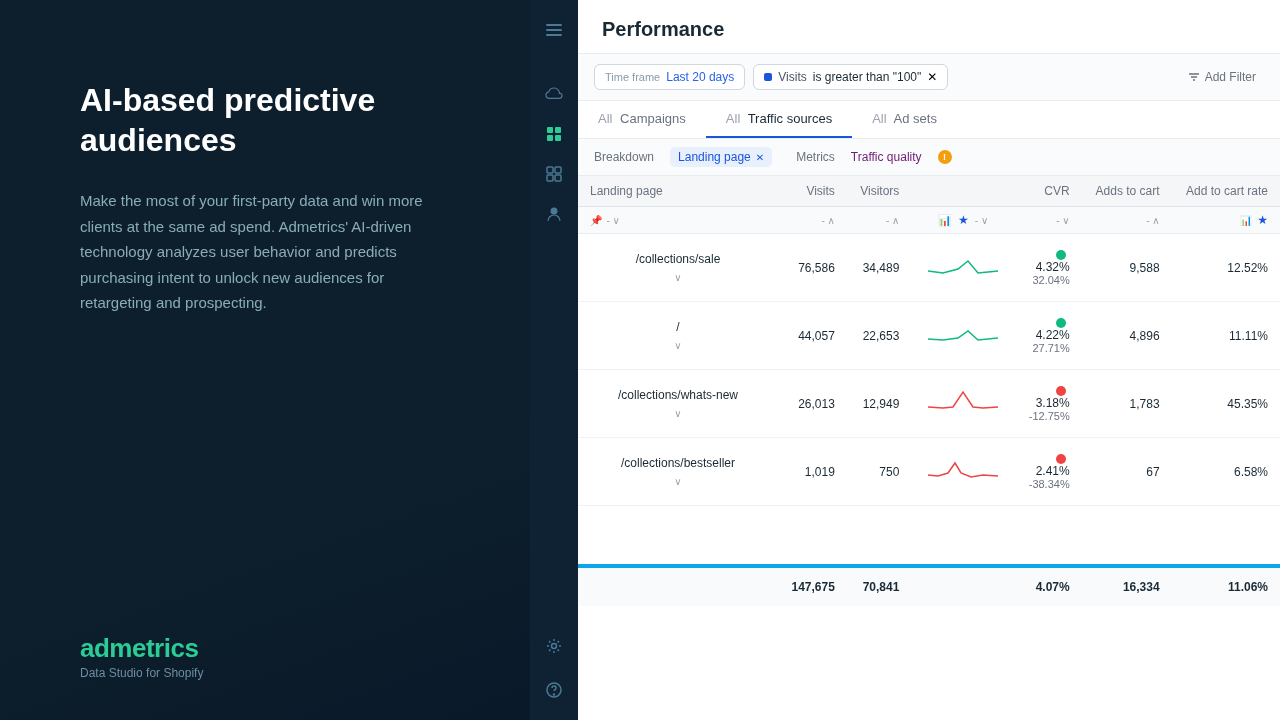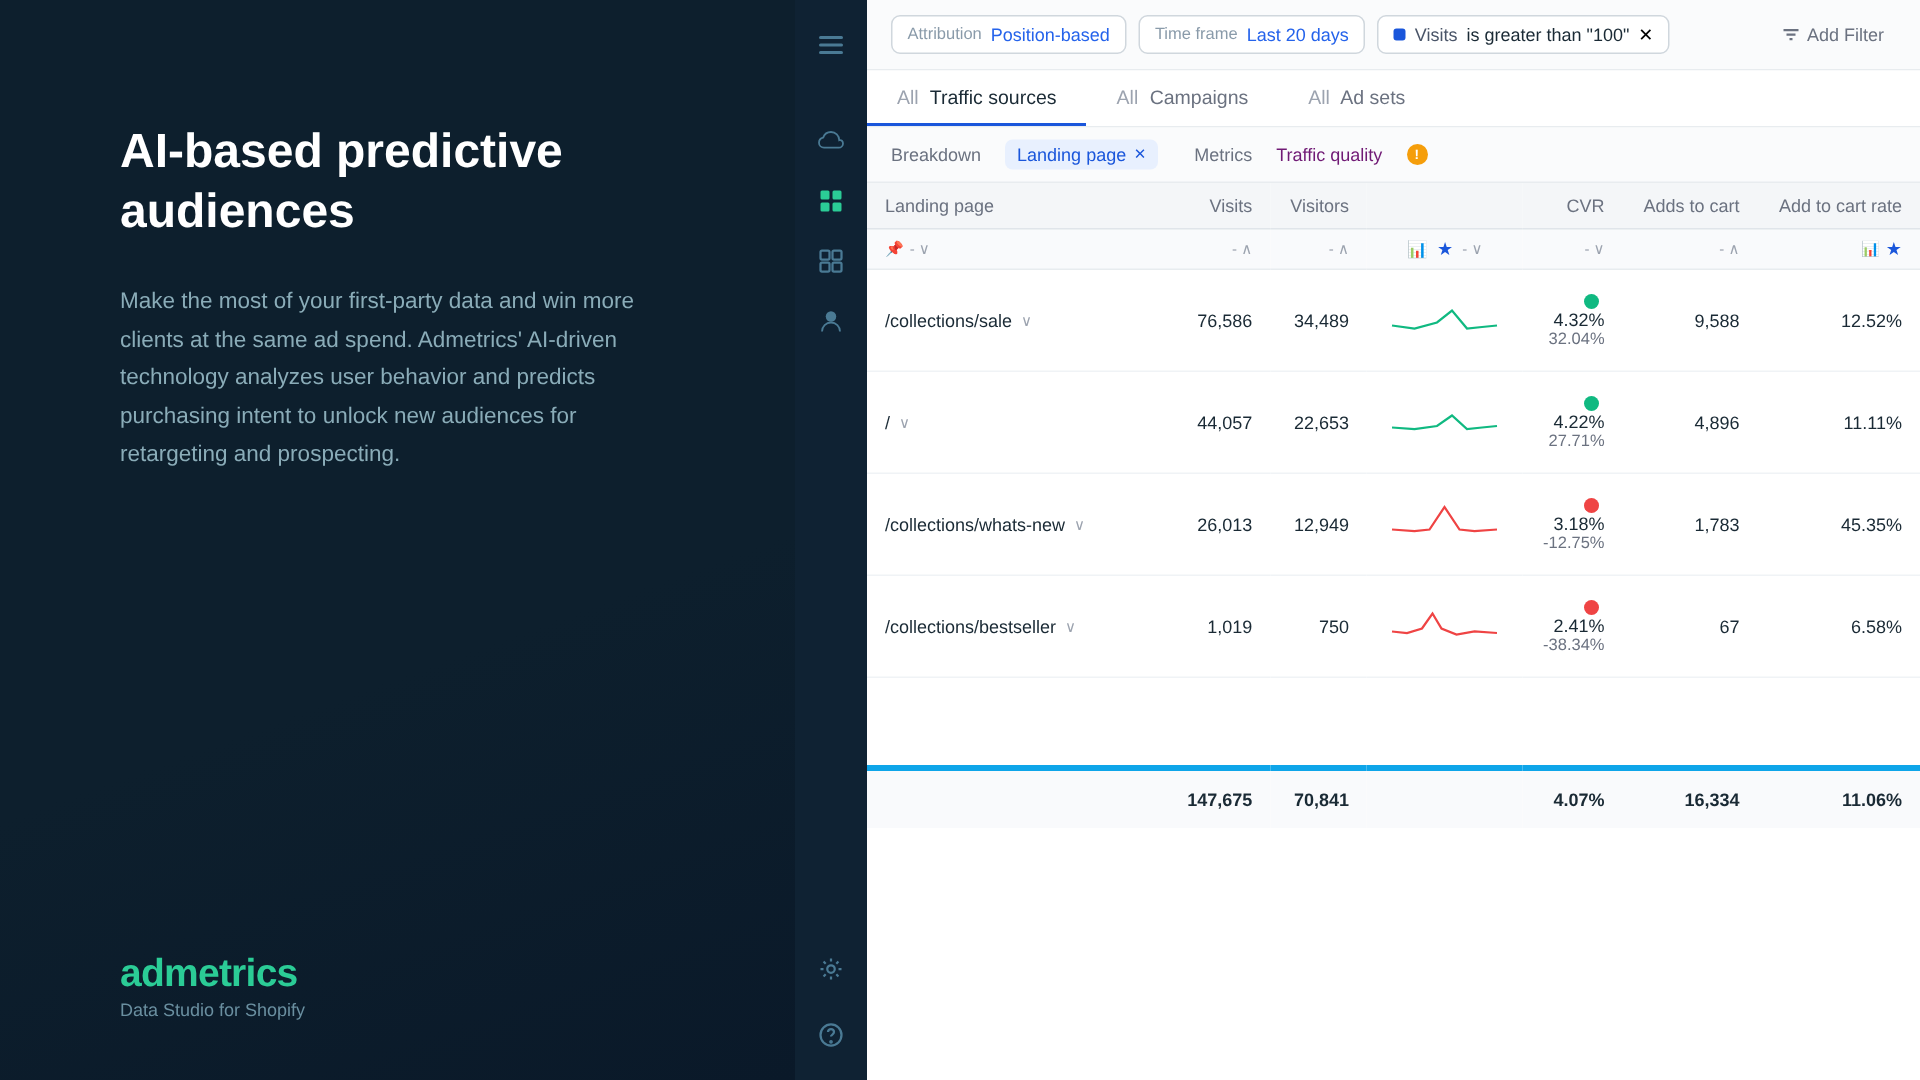--- a/index.html
+++ b/index.html
@@ -274,20 +274,21 @@
     }
     .sort-indicator.left { justify-content: flex-start; }
 
     .data-row { border-bottom: 1px solid #f0f3f6; }
     .data-row td { height: 68px; }
 
     .landing-page-cell {
       display: flex;
       align-items: center;
       gap: 6px;
+      flex-direction: column;
     }
     .lp-text { color: #1a2a35; font-size: 12px; }
     .lp-chevron { color: #9ca3af; font-size: 10px; cursor: pointer; }
 
     .cvr-container { display: flex; flex-direction: column; align-items: flex-end; }
 
     .status-dot {
       display: inline-block;
       width: 10px;
       height: 10px;
@@ -385,50 +386,49 @@
       <circle cx="8" cy="8" r="7"></circle>
       <path d="M6 6c0-1.1.9-2 2-2s2 .9 2 2c0 1.5-2 2-2 3"></path>
       <circle cx="8" cy="12.5" r="0.5" fill="currentColor"></circle>
     </svg>
   </div>
 </div>
 
 <div class="main-content">
   <div class="performance-panel">
 
+    <div class="panel-header">
+      <div class="panel-title">Performance</div>
+    </div>
 
     <div class="filter-bar">
-      <div class="filter-pill">
-        <span class="filter-label">Attribution</span>
-        <span class="filter-value">Position-based</span>
-      </div>
       <div class="filter-pill">
         <span class="filter-label">Time frame</span>
         <span class="filter-value">Last 20 days</span>
       </div>
       <div class="visits-filter">
         <span class="visits-dot"></span>
         <span class="visits-label">Visits</span>
         <span class="visits-value">is greater than "100"</span>
         <span class="close-btn">✕</span>
       </div>
       <div class="add-filter-btn">
         <svg width="12" height="12" viewBox="0 0 12 12" fill="none" stroke="#6b7280" stroke-width="1.5">
           <path d="M1 3h10M3 6h6M5 9h2"></path>
         </svg>
         <span>Add Filter</span>
       </div>
     </div>
 
     <div class="tab-row">
+      <div class="tab-item">
+        <span class="tab-prefix">All</span> Campaigns
+      </div>
       <div class="tab-item active">
         <span class="tab-prefix">All</span> Traffic sources
-      </div>
-      <div class="tab-item">
-        <span class="tab-prefix">All</span> Campaigns
       </div>
       <div class="tab-item">
         <span class="tab-prefix">All</span> Ad sets
       </div>
     </div>
 
     <div class="breakdown-row">
       <span class="breakdown-label">Breakdown</span>
       <div class="breakdown-chip">
         <span>Landing page</span>

